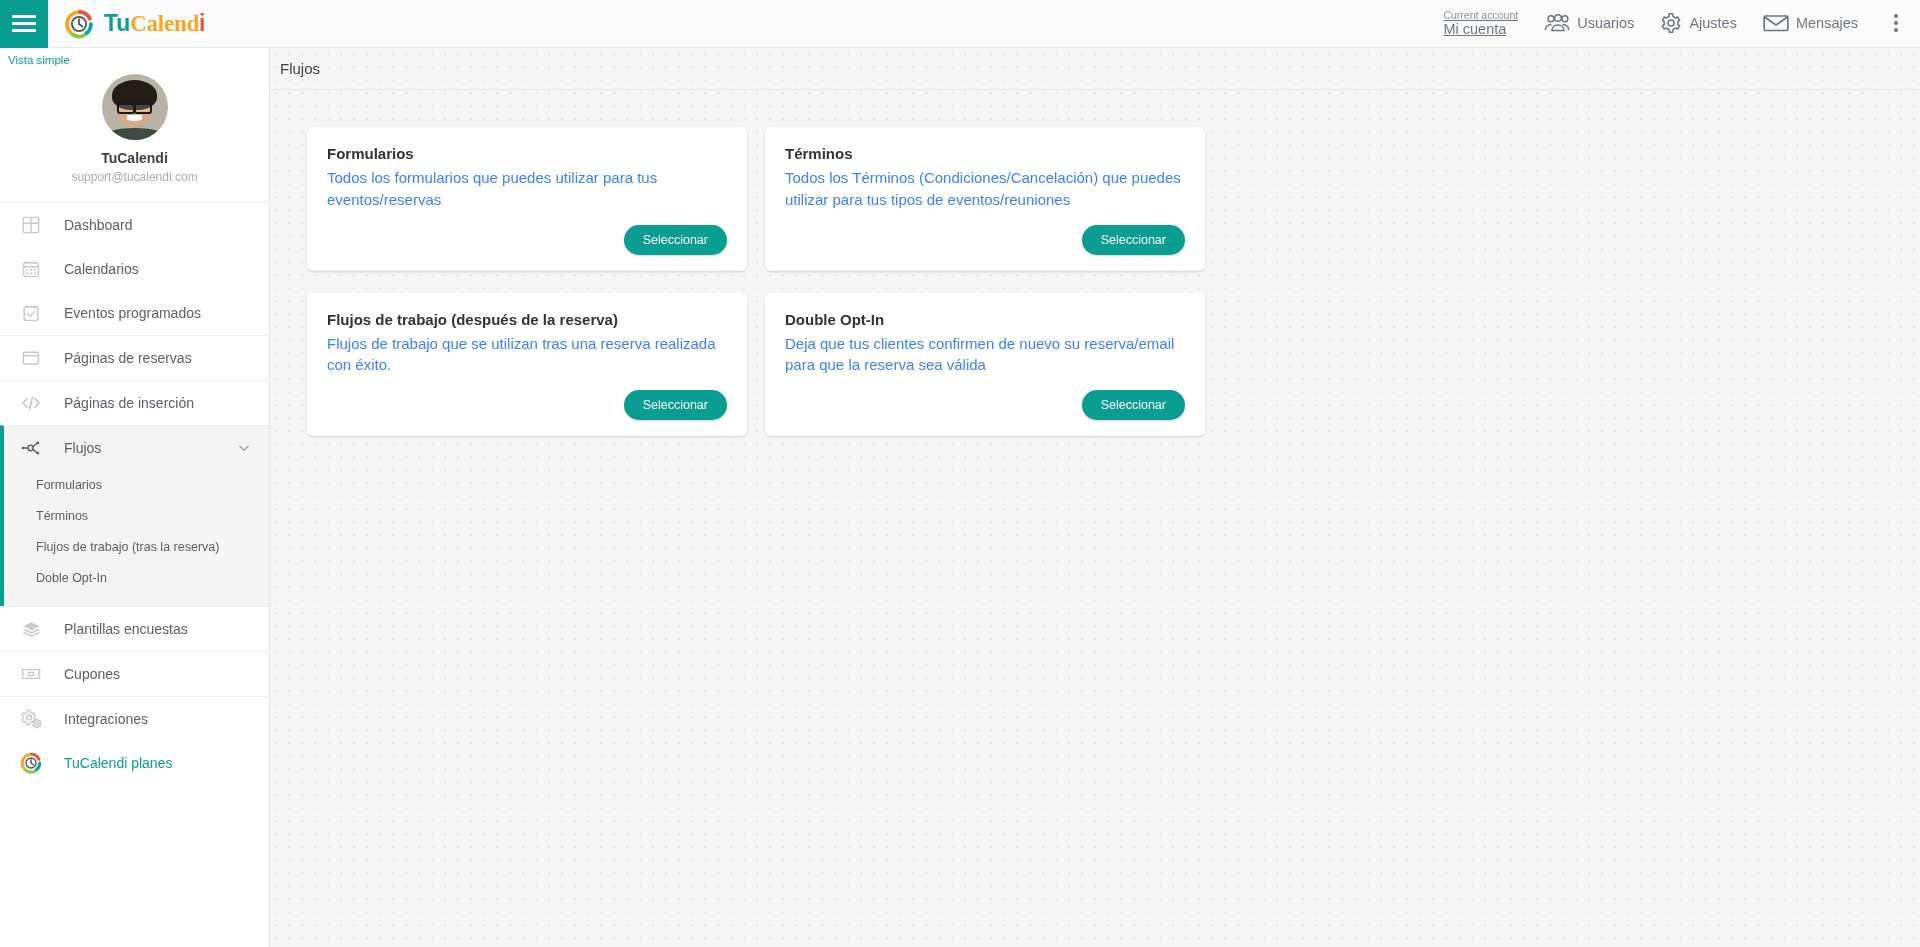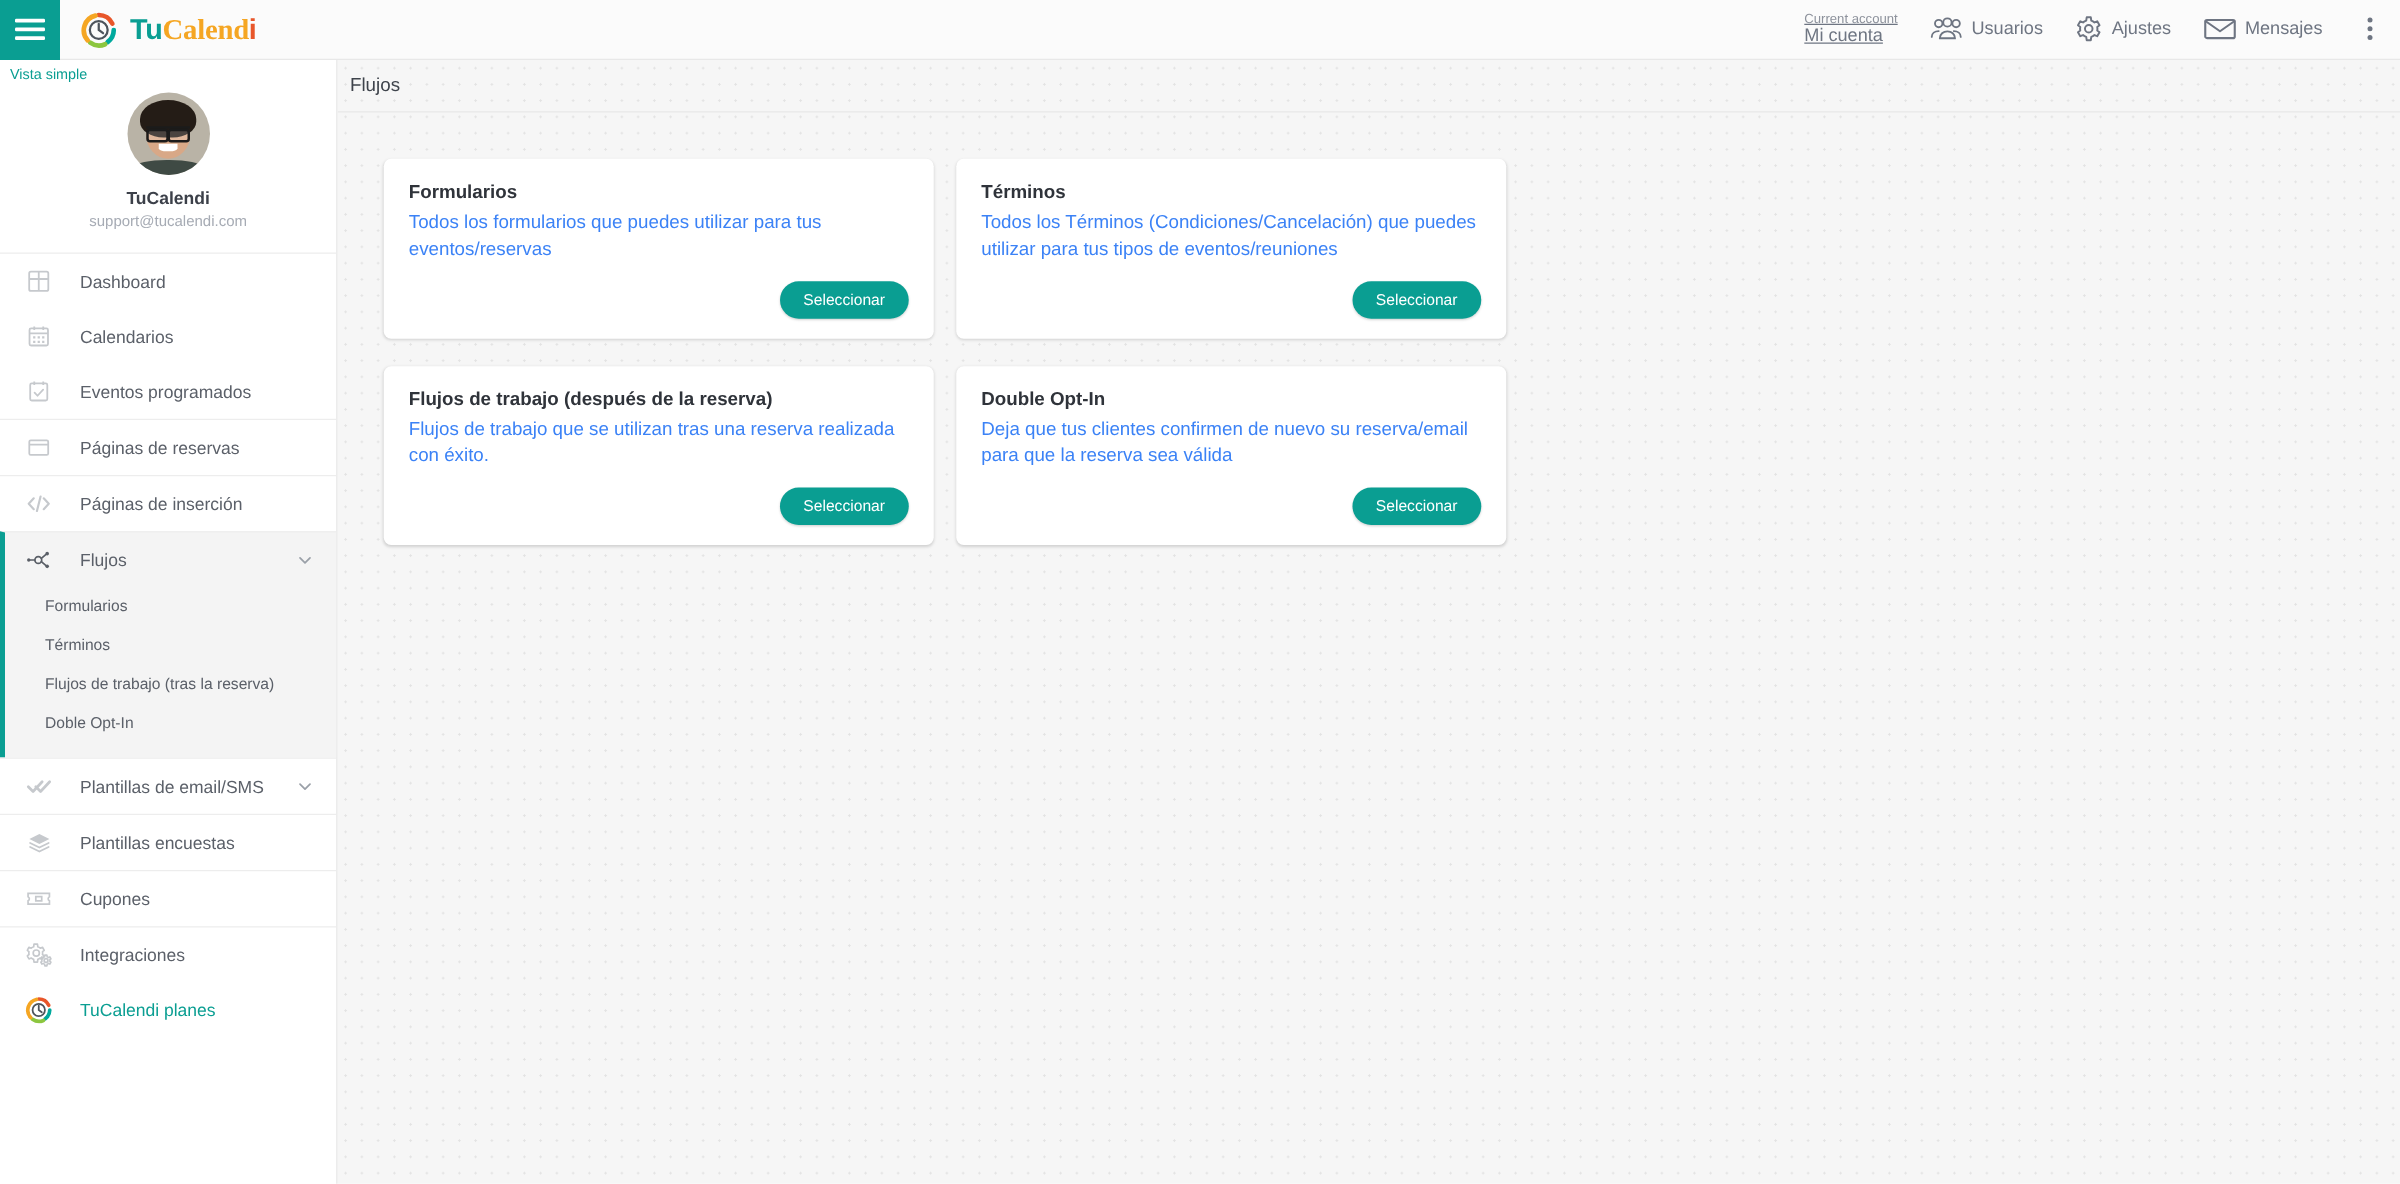--- a/index.html
+++ b/index.html
@@ -517,36 +517,20 @@
     </div>
 
     <div class="sub-list">
       <div class="sub-item">Formularios</div>
       <div class="sub-item">Términos</div>
       <div class="sub-item">Flujos de trabajo (tras la reserva)</div>
       <div class="sub-item">Doble Opt-In</div>
     </div>
   </div>
 
-  <div class="nav-group">
-    <div class="nav-item">
-      <span class="nav-icon">
-        <svg width="20" height="18" viewBox="0 0 22 18" fill="none" stroke="#c6c9cd" stroke-width="2.4" stroke-linecap="round" stroke-linejoin="round">
-          <path d="M1.8 9.4l4.2 4.2 8-8.6"></path>
-          <path d="M8.4 9.4l4.2 4.2 8-8.6"></path>
-        </svg>
-      </span>
-      <span class="nav-label">Plantillas de email/SMS</span>
-      <span class="nav-chevron">
-        <svg width="14" height="14" viewBox="0 0 14 14" fill="none" stroke="#9aa0a8" stroke-width="1.4" stroke-linecap="round" stroke-linejoin="round">
-          <path d="M3 5.3l4 4 4-4"></path>
-        </svg>
-      </span>
-    </div>
-  </div>
 
   <div class="nav-group">
     <div class="nav-item">
       <span class="nav-icon">
         <svg width="19" height="18" viewBox="0 0 20 18" fill="none" stroke="#c6c9cd" stroke-width="1.5" stroke-linejoin="round">
           <path d="M10 1.8L18.4 6 10 10.2 1.6 6z" fill="#c6c9cd" stroke="none"></path>
           <path d="M2.2 9.4L10 13.2l7.8-3.8" stroke-linecap="round"></path>
           <path d="M2.2 12.8L10 16.6l7.8-3.8" stroke-linecap="round"></path>
         </svg>
       </span>

